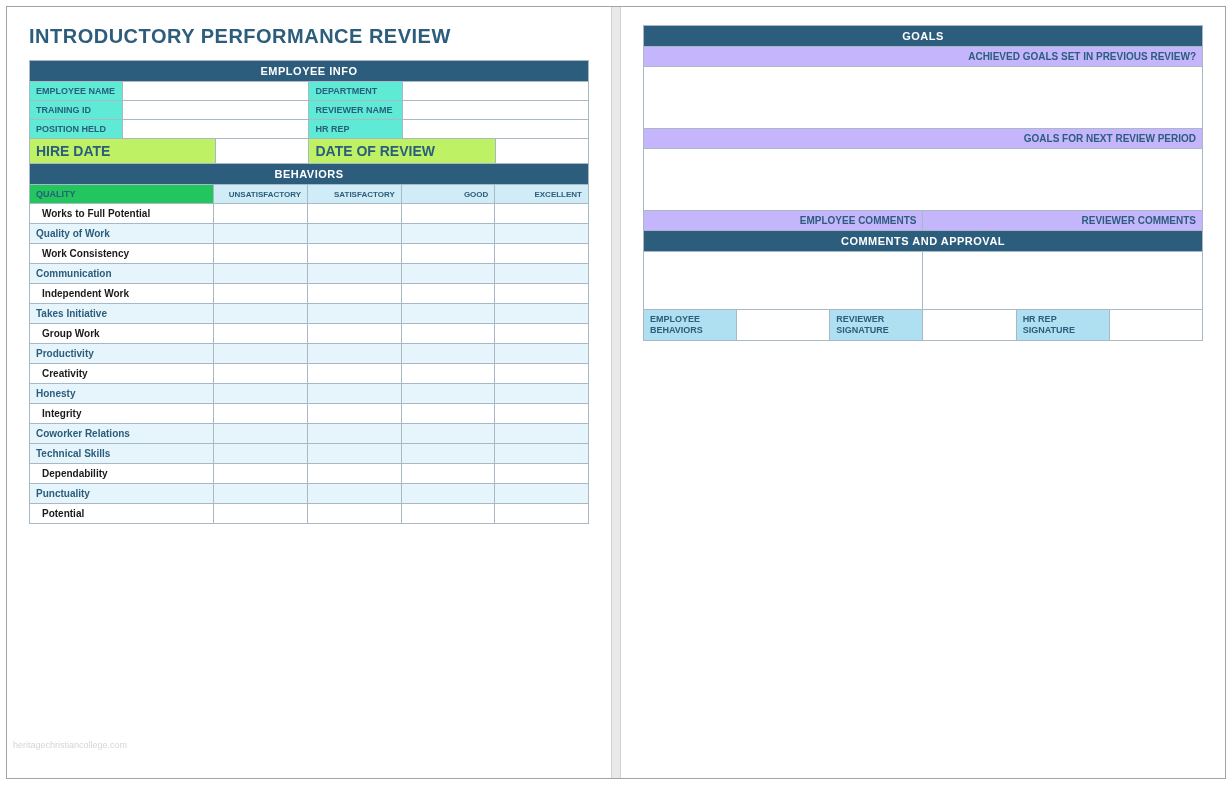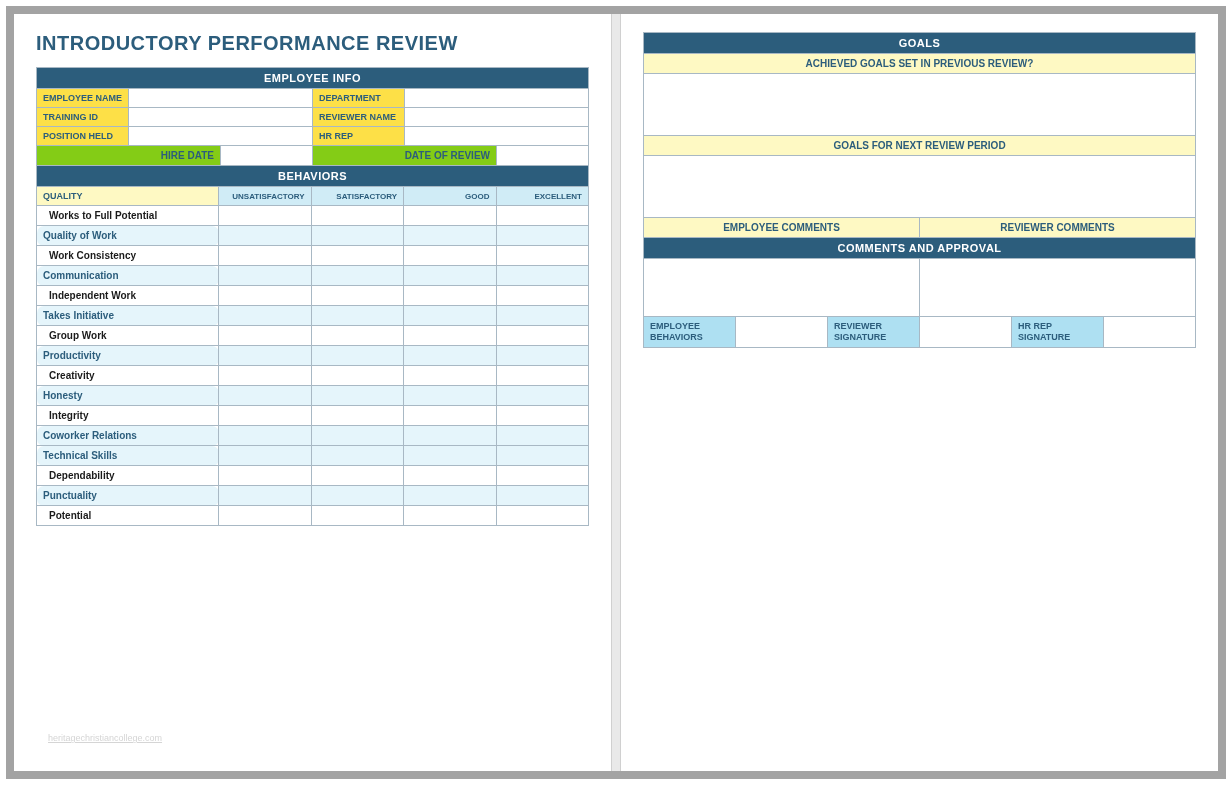--- a/index.html
+++ b/index.html
@@ -2,21 +2,21 @@
 <html><head>
 <meta charset="utf-8">
 <style>
   * { box-sizing: border-box; margin: 0; padding: 0; }
   body {
     background: #fff;
     font-family: Arial, Helvetica, sans-serif;
     padding: 6px;
   }
   .outer-frame {
-    border: 8px solid #a3a3a3;
+    border: 1px solid #a3a3a3;
     width: 1220px;
     height: 773px;
     background: #fff;
     display: flex;
     gap: 0;
   }
   .page {
     flex: 1;
     background: #fff;
     padding: 18px 22px 18px 22px;
@@ -49,45 +49,44 @@
   }
   .section-header {
     background: #2c5d7c;
     color: #fff;
     text-align: center;
     font-weight: bold;
     font-size: 11px;
     letter-spacing: 0.5px;
   }
   .sub-header {
-    background: #fef9c3;
-    color: #2c5d7c;
-    text-align: center;
+    background: #c4b5fd;
+    color: #2c5d7c;
+    text-align: right;
     font-weight: bold;
     font-size: 10px;
     margin-top: 20px;
   }
   .label-cell {
-    background: #fde047;
+    background: #5eead4;
     color: #2c5d7c;
     font-weight: bold;
     font-size: 9px;
   }
   .label-cell-right {
-    background: #84cc16;
-    color: #2c5d7c;
-    font-weight: bold;
-    font-size: 10px;
-    text-align: right;
+    background: #bef264;
+    color: #2c5d7c;
+    font-weight: bold;
+    font-size: 14px;
   }
   .value-cell {
     background: #fff;
   }
   .col-header {
-    background: #fef9c3;
+    background: #22c55e;
     color: #2c5d7c;
     font-weight: bold;
     font-size: 9px;
     text-align: left;
   }
   .col-header-c {
     background: #d0ecf6;
     color: #2c5d7c;
     font-weight: bold;
     font-size: 8px;
@@ -100,21 +99,20 @@
     font-size: 10px;
     text-align: left;
     padding-left: 12px;
   }
   .row-label-alt {
     background: #e5f5fb;
     color: #2c5d7c;
     font-weight: bold;
     font-size: 10px;
     text-align: left;
-    border-radius: 7px;
   }
   .rating-cell {
     background: #fff;
   }
   .rating-cell-alt {
     background: #e5f5fb;
   }
   .textarea-cell {
     background: #fff;
     height: 68px;
@@ -130,24 +128,23 @@
   .sig-label {
     background: #aee0f2;
     color: #2c5d7c;
     font-weight: bold;
     font-size: 9px;
     line-height: 1.2;
   }
   .watermark {
     position: absolute;
     bottom: 28px;
-    left: 34px;
+    left: 6px;
     font-size: 9px;
     color: #d5d5d5;
-    text-decoration: underline;
   }
 </style>
 </head>
 <body>
 
 <div class="outer-frame">
 
   <div class="page">
     <div class="doc-title">INTRODUCTORY PERFORMANCE REVIEW</div>
 

